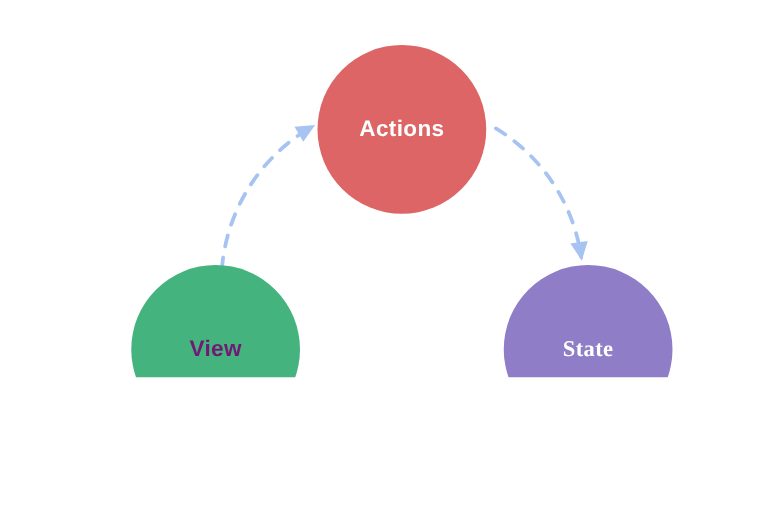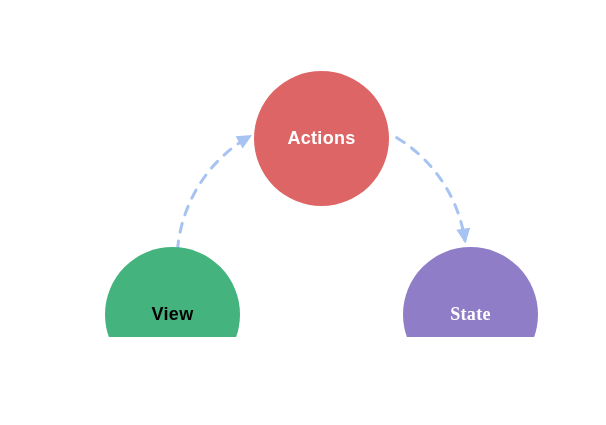--- a/index.html
+++ b/index.html
@@ -7,21 +7,20 @@
     padding: 0;
     background: #ffffff;
     font-family: "Liberation Sans", sans-serif;
   }
   .stage {
     position: relative;
     width: 606px;
     height: 302px;
     background: #ffffff;
     overflow: hidden;
-    margin-top: 35px;
   }
   .arrows {
     position: absolute;
     left: 0;
     top: 0;
     width: 606px;
     height: 425px;
   }
   .edge {
     fill: none;
@@ -70,21 +69,21 @@
     <path class="edge" d="M396.7,102.7 A145,145 0 0 1 465,205.6" marker-end="url(#arrowhead)" stroke="#A6C3F2"></path>
     <path class="edge" d="M422,332 A145,145 0 0 1 222.8,332.7" marker-end="url(#arrowhead)" stroke="#A6C3F2"></path>
     <path class="edge" d="M177.5,214.9 A145,145 0 0 1 249.5,101.4" marker-end="url(#arrowhead)" stroke="#A6C3F2"></path>
   </svg>
 
   <div class="node node-actions" style="background-color: rgb(221, 101, 101);">
     <span class="node-label" style="color: rgb(255, 255, 255);">Actions</span>
   </div>
 
   <div class="node node-view" style="background-color: rgb(68, 179, 125);">
-    <span class="node-label" style="color: #000000;">View</span>
+    <span class="node-label" style="color: #701a75;">View</span>
   </div>
 
   <div class="node node-state" style="background-color: rgb(143, 126, 199); font-family: Liberation Serif, serif;">
     <span class="node-label" style="color: rgb(255, 255, 255);">State</span>
   </div>
 
 
 </div>
 
 </body></html>

